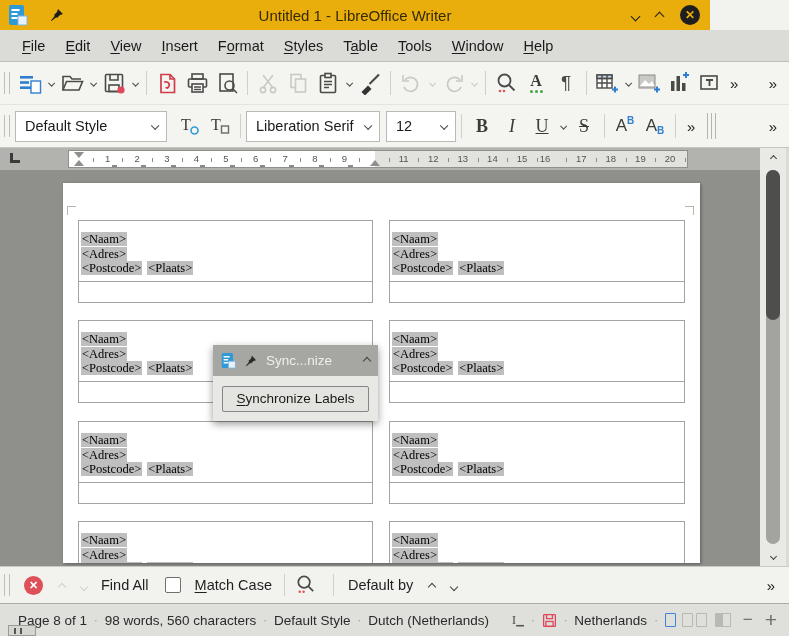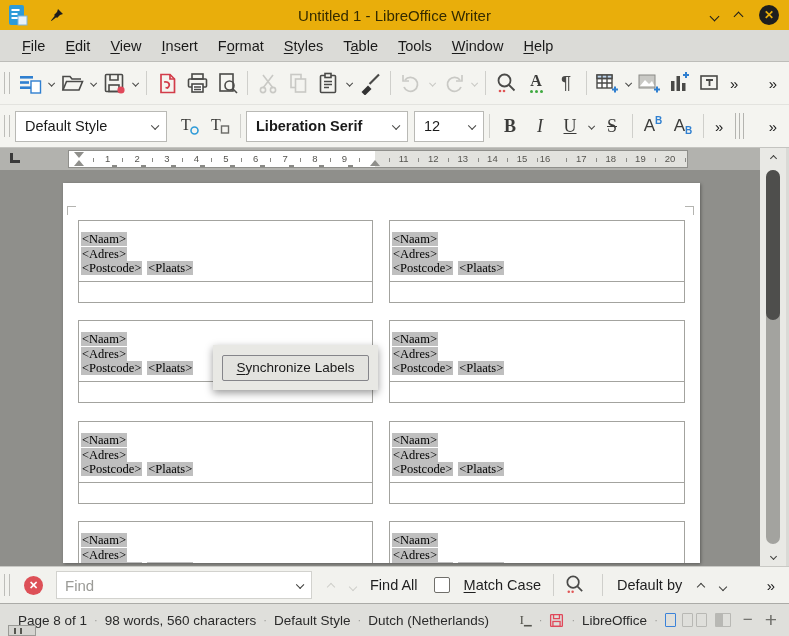--- a/index.html
+++ b/index.html
@@ -1,21 +1,21 @@
 <!DOCTYPE html>
 <html><head>
 <meta charset="utf-8">
 <style>
   * { margin:0; padding:0; box-sizing:border-box; }
   body { background:#444; font-family:"Liberation Sans", sans-serif; }
   .window { position:relative; width:789px; height:636px; background:#F2F2EE; overflow:hidden;
             font-family:"Liberation Sans", sans-serif; }
 
   
-  .titlebar { position:absolute; left:0; top:0; width:789px; height:30px; background:#E9AE0B;
+  .titlebar { position:absolute; left:0; top:0; width:710px; height:30px; background:#E9AE0B;
               display:flex; align-items:center; }
   .titlebar .app-ico { margin-left:8px; }
   .titlebar .pin { margin-left:22px; color:#1d1d1d; }
   .titlebar .ttl { position:absolute; left:0; right:0; text-align:center; font-size:15px; color:#342B00; }
   .titlebar .winbtns { margin-left:auto; display:flex; align-items:center; gap:17px; padding-right:10px; z-index:2; }
   .chv { display:inline-block; width:7px; height:7px; border:solid currentColor; border-width:0 0 1.8px 1.8px; }
   .chv.down { transform:rotate(-45deg); }
   .chv.up   { transform:rotate(135deg); }
   .closebtn { width:20px; height:20px; border-radius:50%; background:#1E1E1E; color:#E9AE0B;
               display:flex; align-items:center; justify-content:center; font-size:12px; font-weight:bold; }
@@ -353,21 +353,21 @@
           <circle cx="16.5" cy="16.5" r="3.5" fill="none" stroke="#2F9BD8" stroke-width="1.6"></circle>
         </svg>
     </span>
     <span class="tb-btn">
       <svg width="24" height="24" viewBox="0 0 24 24">
           <text x="3" y="16" font-size="16" font-family="Liberation Serif,serif" fill="#3B3B39">T</text>
           <rect x="13.5" y="12" width="7" height="7" fill="none" stroke="#6a6a66" stroke-width="1.4"></rect>
         </svg>
     </span>
     <span class="tsep"></span>
-    <span class="combo" style="width:162px;font-weight:bold;">
+    <span class="combo" style="width:134px;">
       <span>Liberation Serif</span>
       <span class="chv down"></span>
     </span>
     <span class="combo" style="width:70px;margin-left:6px;">
       <span>12</span>
       <span class="chv down"></span>
     </span>
     <span class="tsep"></span>
     <span class="tb-btn">
         <span class="txtico" style="font-weight:bold;font-size:18px;">B</span>
@@ -522,20 +522,34 @@
         <div class="label-frame" style="left: 326px; top: 338px; width: 296px; height: 83px;">
           <div class="label-text">
             <div><span class="tok">&lt;Naam&gt;</span></div>
             <div><span class="tok">&lt;Adres&gt;</span></div>
             <div><span class="tok">&lt;Postcode&gt;</span><span class="tok">&lt;Plaats&gt;</span></div>
           </div>
         </div>
       </div>
 
     <div class="syncpop">
+      <div class="ptitle">
+        <svg width="15" height="17" viewBox="0 0 20 22">
+            <rect x="1" y="1" width="15" height="20" rx="2" fill="#2E9BD8"></rect>
+            <rect x="3.5" y="5" width="8" height="2" fill="#fff"></rect>
+            <rect x="3.5" y="9" width="6" height="2" fill="#fff"></rect>
+            <rect x="3.5" y="13" width="8" height="2" fill="#fff"></rect>
+            <rect x="10" y="12" width="9" height="9" fill="#E9F2FA" stroke="#7FB4DD"></rect>
+          </svg>
+        <svg width="12" height="12" viewBox="0 0 14 14" fill="#2b2b2b" style="margin-left:9px;">
+            <path d="M8 1 L13 6 L10 7 L7 10 L6.2 9.2 L1.5 13 L1 12.5 L4.8 7.8 L4 7 L7 4 Z"></path>
+          </svg>
+        <span class="t">Sync...nize</span>
+        <span class="chv up"></span>
+      </div>
       <div class="pbody">
         <button class="syncbtn" id="syncbtn"><u>S</u>ynchronize Labels</button>
       </div>
     </div>
   </div>
 
   <div class="vscroll">
     <span class="arr" style="top:2px;">
         <span class="chv up"></span>
       </span>
@@ -543,24 +557,20 @@
     <div class="thumb"></div>
     <span class="arr" style="bottom:2px;">
         <span class="chv down"></span>
       </span>
   </div>
   <div class="edgestrip"></div>
 
   <div class="findbar">
     <span class="grip"></span>
     <span class="findclose">✕</span>
-    <span class="find-combo">
-      <input type="text" placeholder="Find" style="">
-      <span class="chv down"></span>
-    </span>
     <span class="fnav"><span class="chv up"></span></span>
     <span class="fnav"><span class="chv down"></span></span>
     <span class="flabel">Find All</span>
     <span class="checkbox"></span>
     <span class="flabel" style="" id="matchcase"><u>M</u>atch Case</span>
     <span class="fsep"></span>
     <span class="tb-btn" style="margin-left:6px;">
       <svg width="22" height="22" viewBox="0 0 23 23" fill="none">
           <circle cx="9.5" cy="8.5" r="6" stroke="#4A4A48" stroke-width="1.8"></circle>
           <path d="M14 13 l5 5" stroke="#4A4A48" stroke-width="1.8"></path>
@@ -588,21 +598,21 @@
     <span style="font-family:'Liberation Serif',serif;color:#55554f;">I<span style="font-size:10px;">▁</span></span>
     <span class="sdot">·</span>
     <span>
       <svg width="15" height="15" viewBox="0 0 23 23" fill="none" stroke="#E0485A" stroke-width="2">
           <rect x="2.5" y="2.5" width="18" height="18" rx="1"></rect>
           <path d="M7 2.5 v6 h9 v-6"></path>
           <rect x="6" y="13" width="11" height="7.5"></rect>
         </svg>
     </span>
     <span class="sdot">·</span>
-    <span>LibreOffice</span>
+    <span>Netherlands</span>
     <span class="sdot">·</span>
     <span class="viewico active" style="margin-right:6px;"></span>
     <span class="viewico" style="margin-right:3px;box-shadow:none;"></span>
     <span class="viewico" style="margin-right:8px;"></span>
     <span class="viewico" style="width:16px;margin-right:12px;border-left-width:8px;"></span>
     <span class="zoomtxt" style="margin-right:12px;">−</span>
     <span class="zoomtxt" style="font-size:21px;">+</span>
   </div>
 
   <div class="partialbox">

